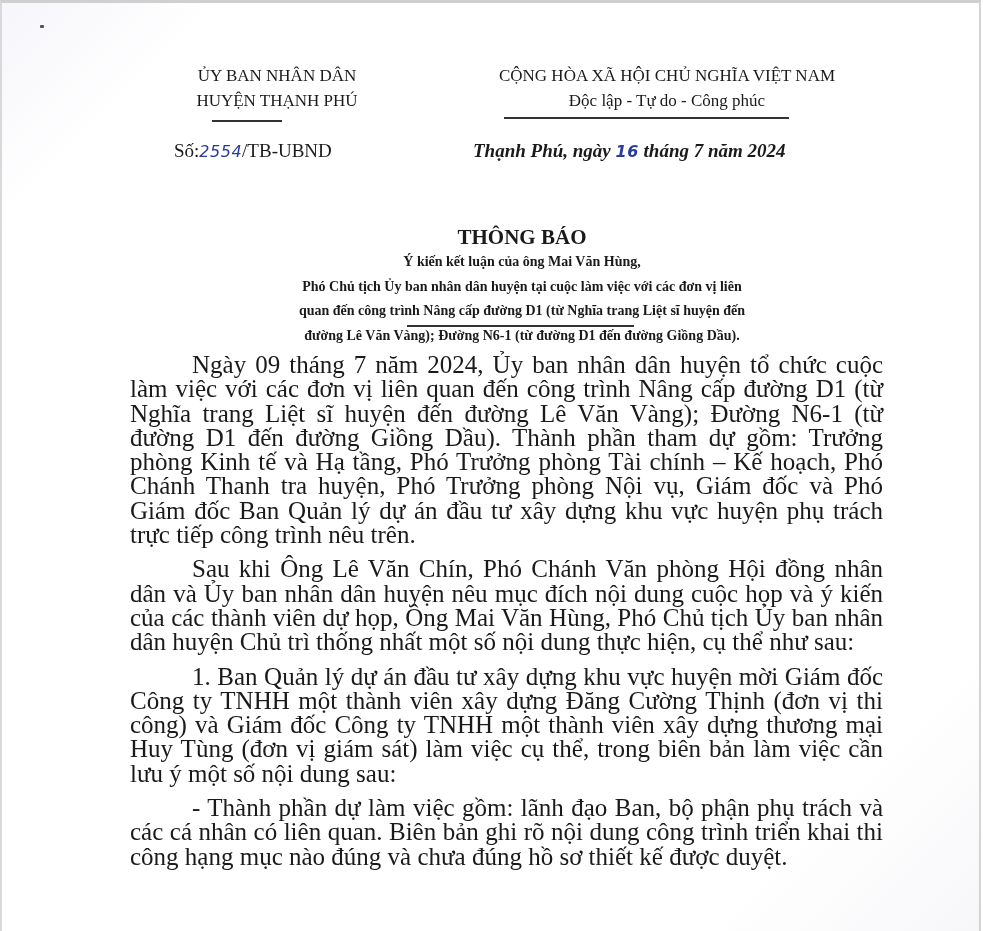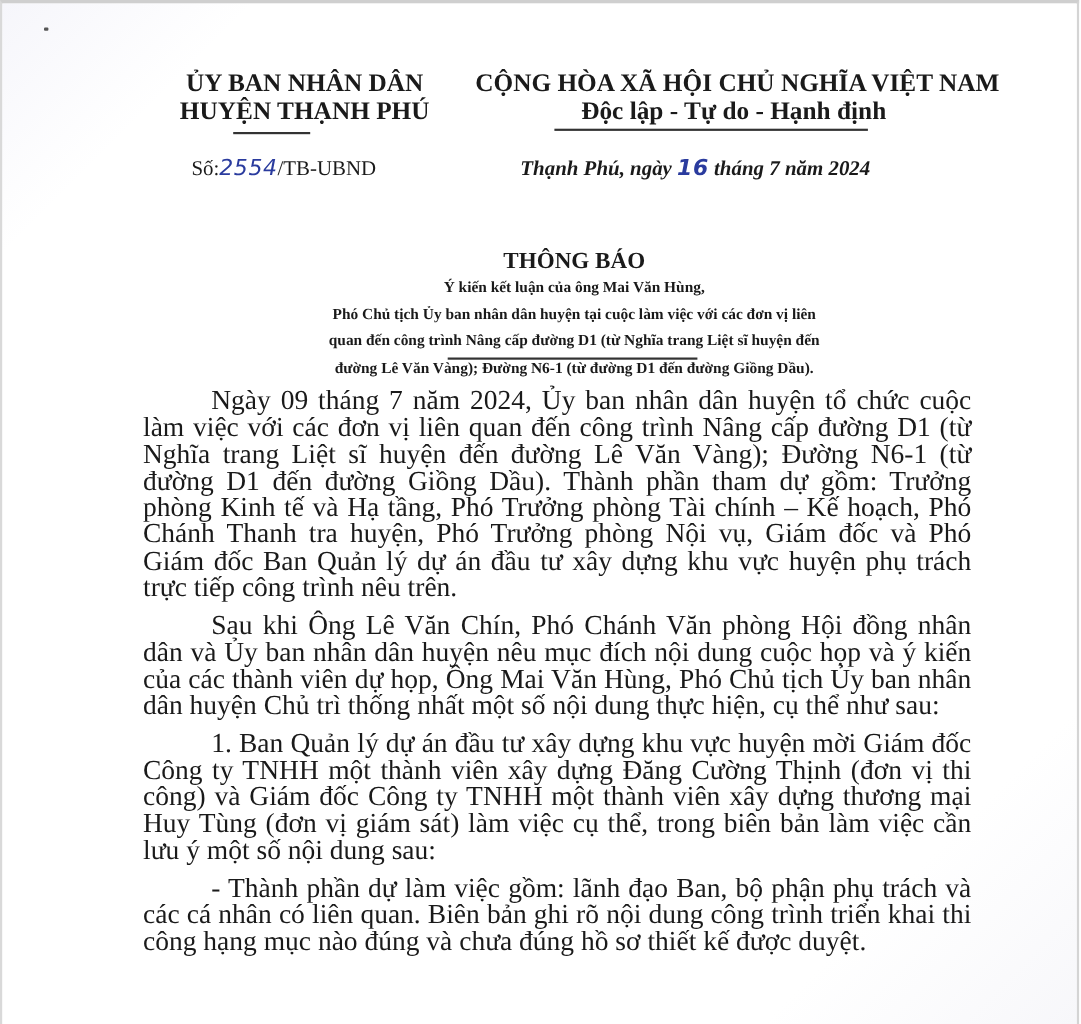--- a/index.html
+++ b/index.html
@@ -17,26 +17,26 @@
       border-right: 2px solid #d4d4d4;
       border-left: 2px solid #d9d9d9;
       box-sizing: border-box;
       background: linear-gradient(135deg, #f6f6fb 0%, #ffffff 12%, #ffffff 85%, #f7f7fa 100%);
     }
     .corner-mark {
       position: absolute; left: 38px; top: 22px;
       width: 4px; height: 3px; background: #555; border-radius: 1px;
     }
     .abs { position: absolute; white-space: nowrap; }
-    .hdr { font-weight: bold; font-size: 23px; line-height: 25px; text-align: center; }
+    .hdr { font-weight: normal; font-size: 17px; line-height: 25px; text-align: center; }
     .left-hdr { left: 150px; width: 250px; top: 60px; }
     .right-hdr { left: 430px; width: 470px; top: 60px; }
     .rule { position: absolute; height: 1.5px; background: #333; }
     .ref { font-size: 19px; top: 137px; }
-    .hand { color: #2a3b9e; font-family: "DejaVu Sans", sans-serif; font-style: italic; font-size: 20px; letter-spacing: 0.5px; }
+    .hand { color: #2a3b9e; font-family: "DejaVu Sans", sans-serif; font-style: italic; font-size: 16px; letter-spacing: 0.5px; }
     .datel { font-style: italic; font-size: 19px; top: 137px; left: 471px; font-weight: bold; }
     .title-block { position: absolute; left: 140px; width: 760px; top: 190px; text-align: center; font-weight: bold; margin-top: 32px; }
     .title-main { font-size: 21px; line-height: 25px; }
     .title-sub { font-size: 14px; line-height: 24.5px; }
     .body-text {
       position: absolute; left: 128px; width: 753px;
       font-size: 25px; line-height: 24.3px; text-align: justify;
     }
     .para { margin: 0 0 10px 0; text-indent: 62px; }
   </style>
@@ -47,21 +47,21 @@
   <div class="corner-mark"></div>
 
   <div class="abs hdr left-hdr">
     <div>ỦY BAN NHÂN DÂN</div>
     <div>HUYỆN THẠNH PHÚ</div>
   </div>
   <div class="rule" style="left:210px; top:117px; width:70px;"></div>
 
   <div class="abs hdr right-hdr">
     <div>CỘNG HÒA XÃ HỘI CHỦ NGHĨA VIỆT NAM</div>
-    <div>Độc lập - Tự do - Hạnh định</div>
+    <div>Độc lập - Tự do - Công phúc</div>
   </div>
   <div class="rule" style="left:502px; top:114px; width:285px;"></div>
 
   <div class="abs ref" style="left:172px;">
     <span>Số:</span><span class="hand">2554</span><span>/TB-UBND</span>
   </div>
 
   <div class="abs datel">
     <span>Thạnh Phú, ngày </span><span class="hand">16</span><span> tháng 7 năm 2024</span>
   </div>

